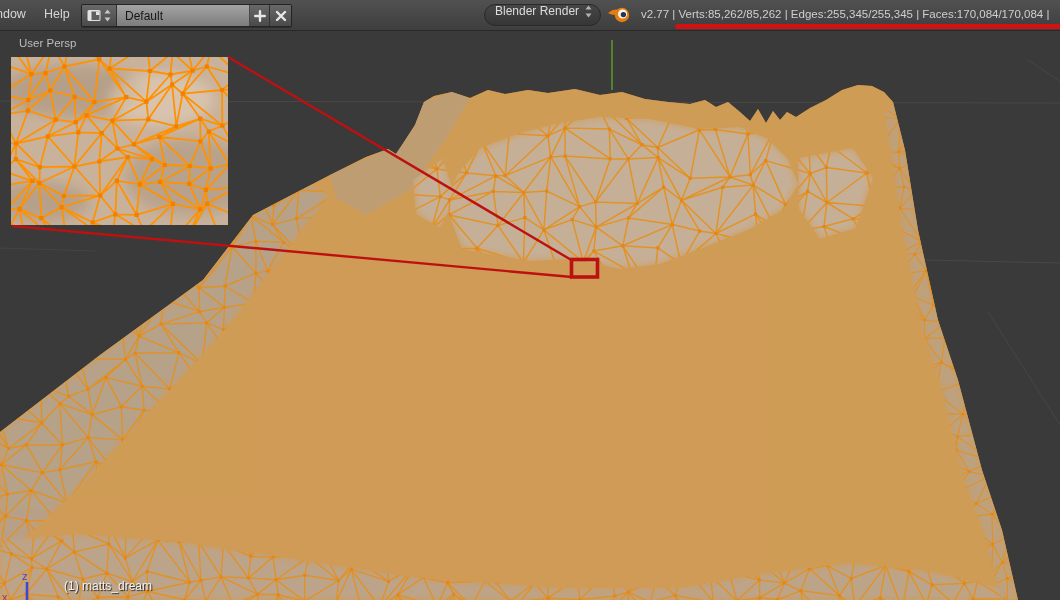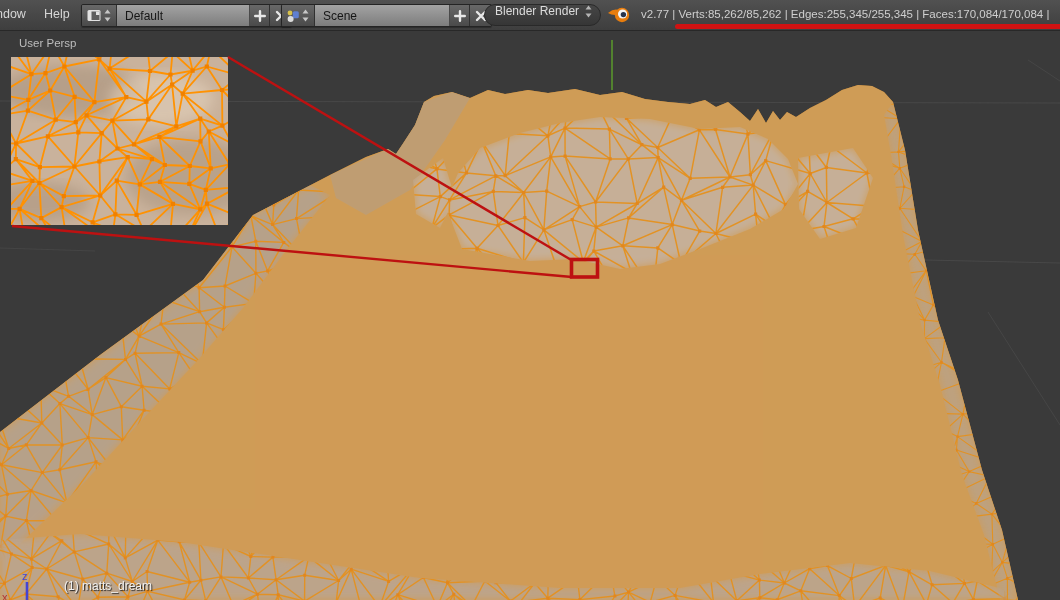--- a/index.html
+++ b/index.html
@@ -184,46 +184,20 @@
           <path d="M6,1.2 V10.8 M1.2,6 H10.8" stroke="#e8e8e8" stroke-width="2.4" stroke-linecap="round"></path>
         </svg>
       </div>
       <div class="wbtn" style="width:21px;border-right:none">
         <svg width="12" height="12">
           <path d="M2,2 L10,10 M10,2 L2,10" stroke="#e8e8e8" stroke-width="2.4" stroke-linecap="round"></path>
         </svg>
       </div>
     </div>
 
-    <div class="wgroup" style="left:281px">
-      <div class="wbtn" style="width:32px">
-        <svg width="14" height="14">
-          <circle cx="4" cy="4" r="2.4" fill="#d8c24a"></circle>
-          <rect x="6.8" y="2.2" width="6" height="7" rx="1.5" fill="#5f7fd0"></rect>
-          <circle cx="4.6" cy="10" r="3" fill="#dcdcdc"></circle>
-        </svg>
-        <svg width="9" height="15" style="margin-left:1px">
-          <polygon points="4.5,1.5 7.5,5.5 1.5,5.5" fill="#c8c8c8"></polygon>
-          <polygon points="1.5,9.5 7.5,9.5 4.5,13.5" fill="#c8c8c8"></polygon>
-        </svg>
-      </div>
-      <div class="wfield" style="width:118px">
-        <span>Scene</span>
-      </div>
-      <div class="wbtn" style="width:19px">
-        <svg width="12" height="12">
-          <path d="M6,1.2 V10.8 M1.2,6 H10.8" stroke="#e8e8e8" stroke-width="2.4" stroke-linecap="round"></path>
-        </svg>
-      </div>
-      <div class="wbtn" style="width:21px;border-right:none">
-        <svg width="12" height="12">
-          <path d="M2,2 L10,10 M10,2 L2,10" stroke="#e8e8e8" stroke-width="2.4" stroke-linecap="round"></path>
-        </svg>
-      </div>
-    </div>
 
     <div class="engine">
       <span>Blender Render</span>
       <svg width="9" height="15" style="margin-left:auto">
         <polygon points="4.5,1.5 7.5,5.5 1.5,5.5" fill="#b4b4b4"></polygon>
         <polygon points="1.5,9.5 7.5,9.5 4.5,13.5" fill="#b4b4b4"></polygon>
       </svg>
     </div>
 
     <svg width="26" height="22" style="position:absolute;left:606px;top:4px">

